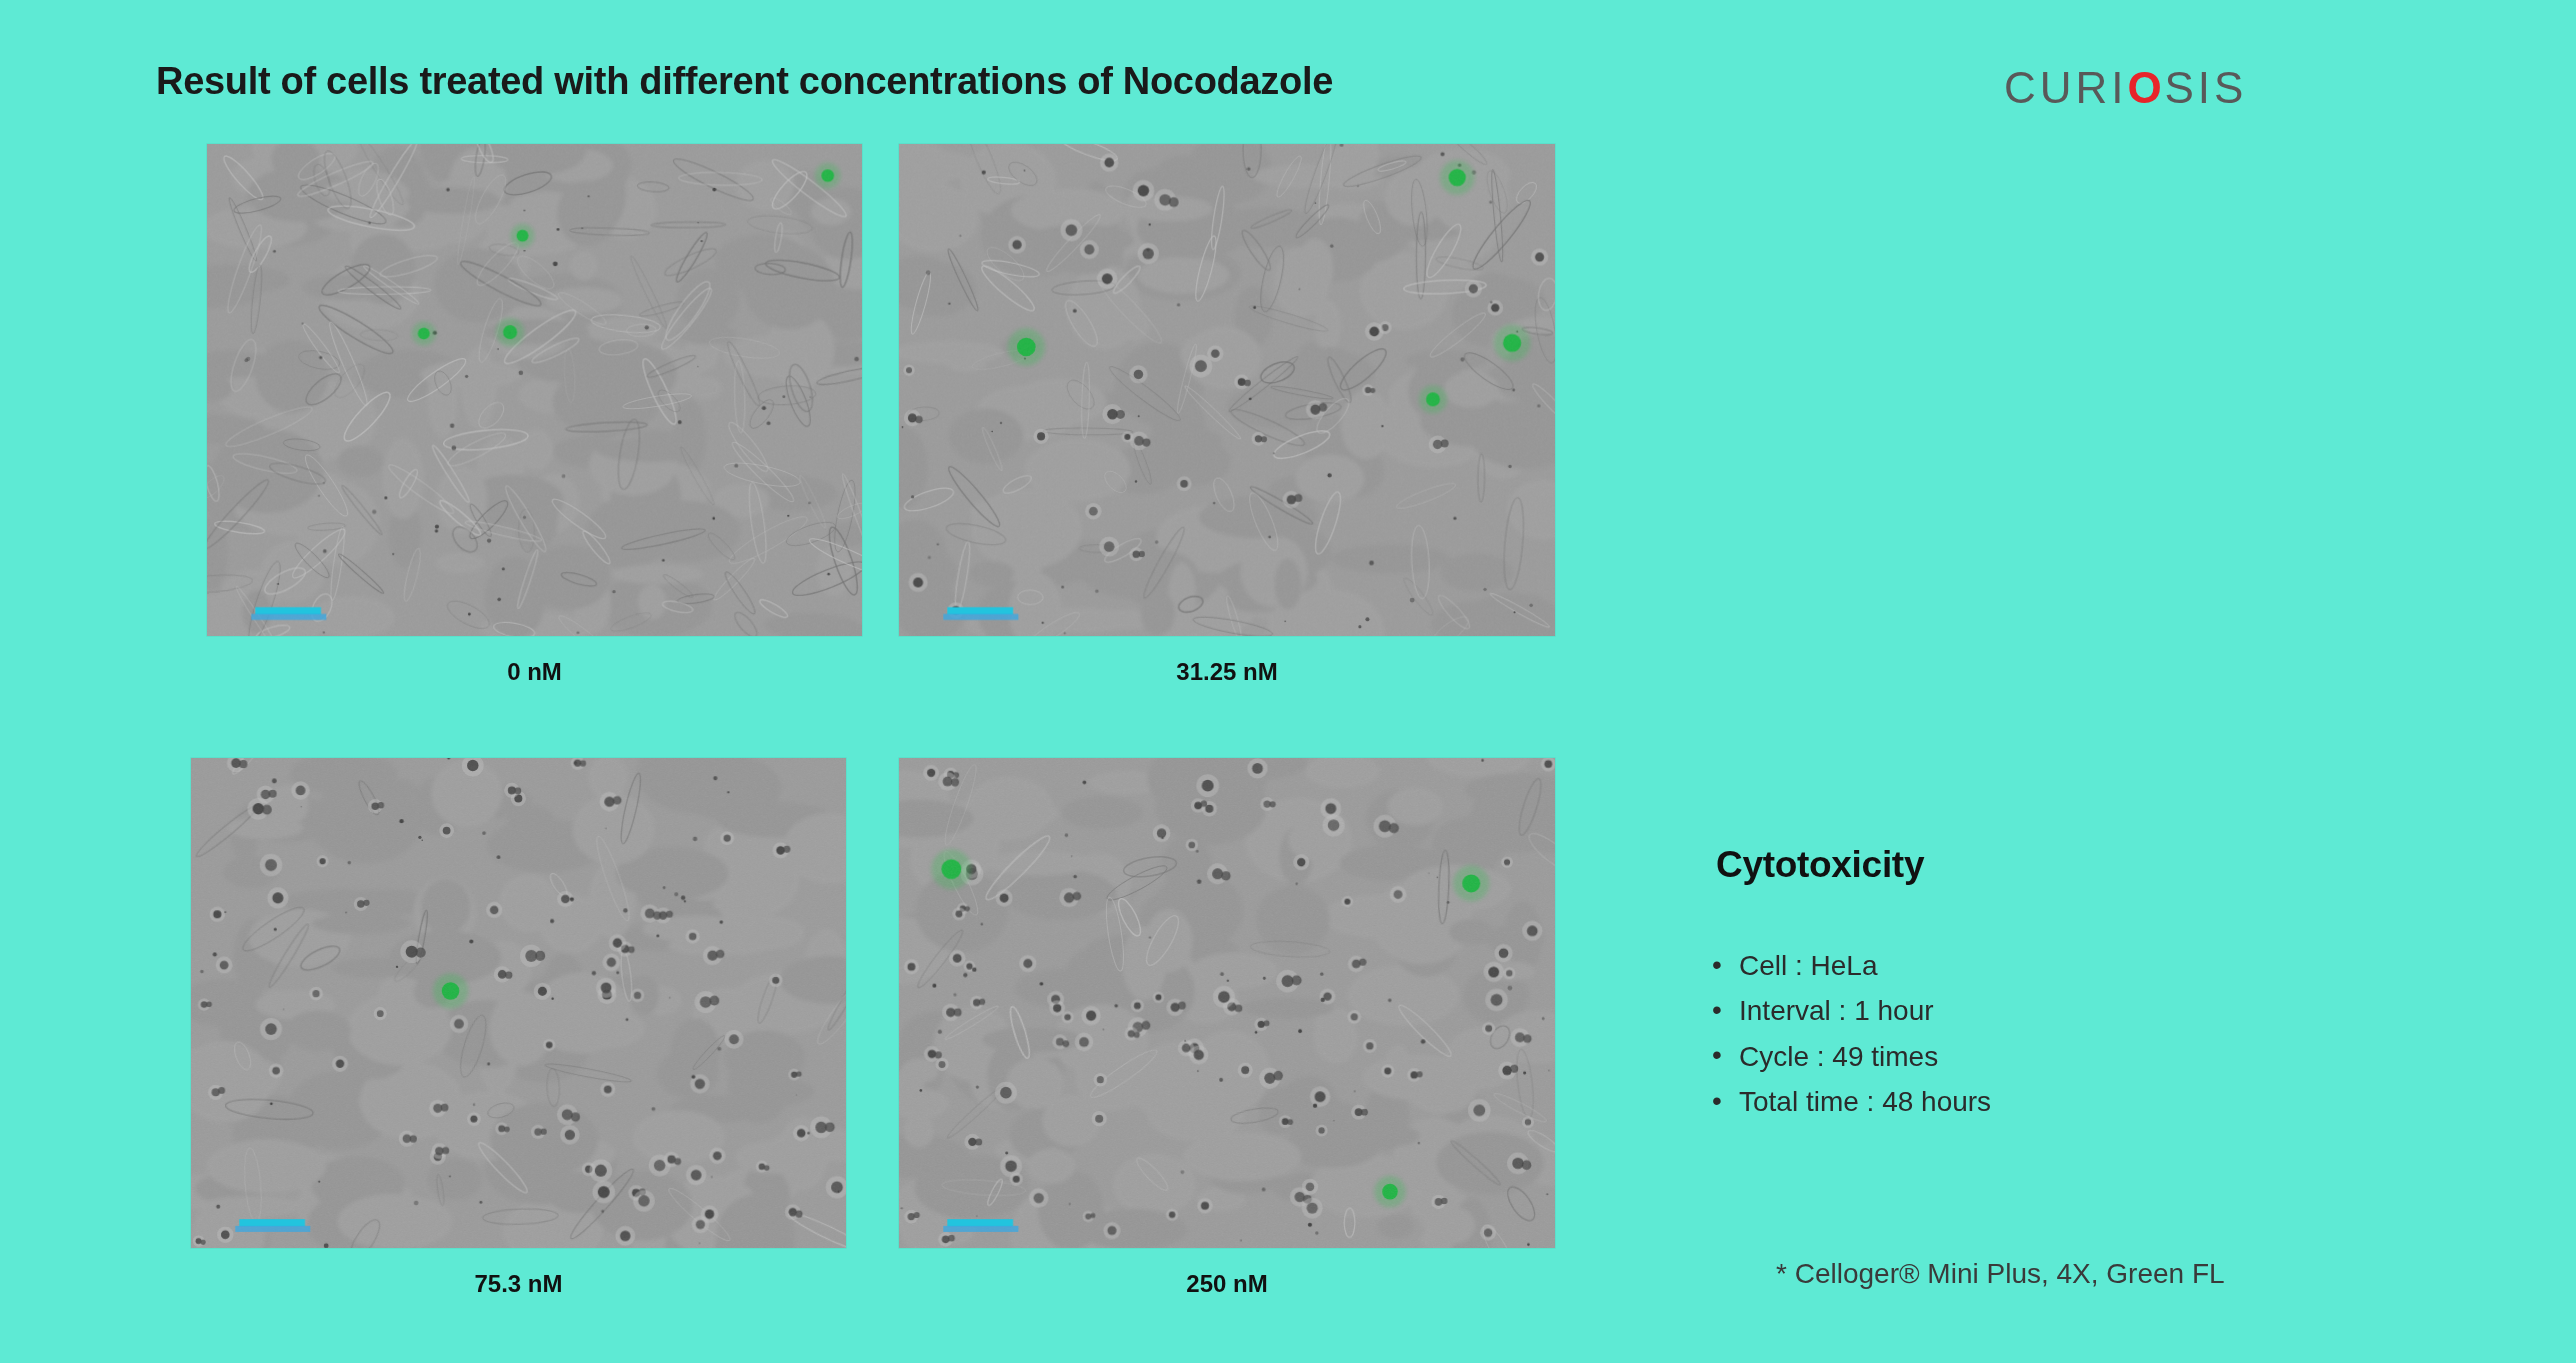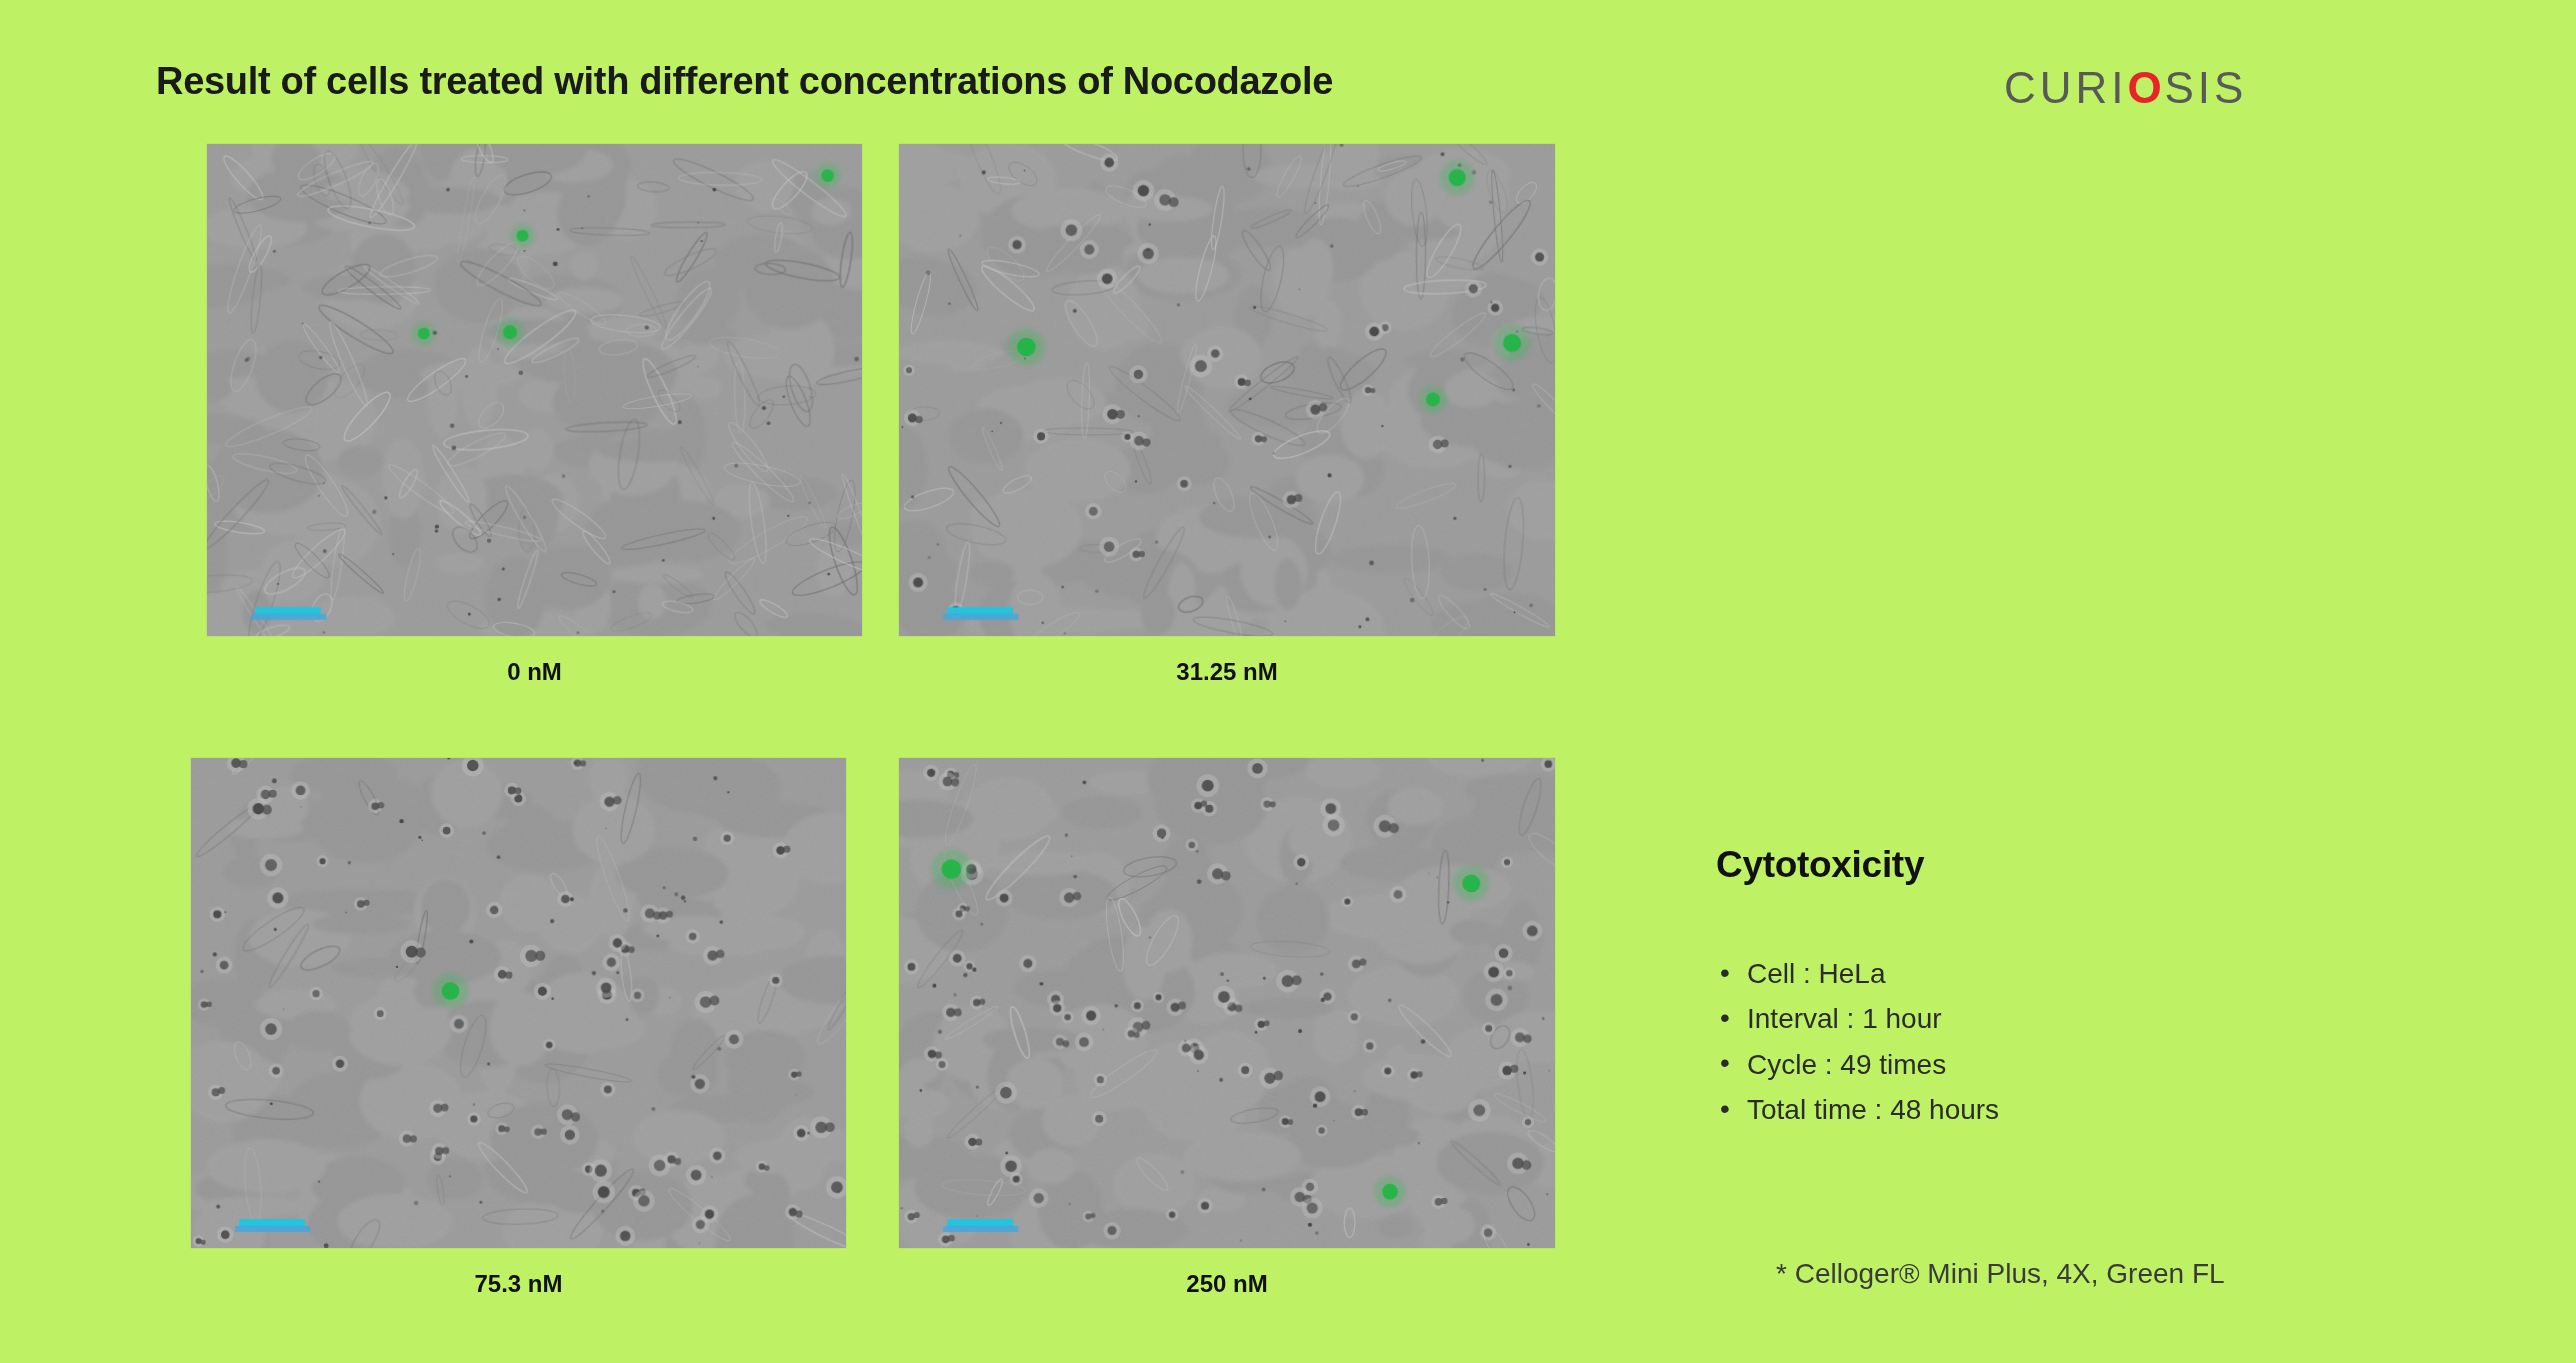--- a/index.html
+++ b/index.html
@@ -4,21 +4,21 @@
 <style>
   html,body{margin:0;padding:0;}
   body{
     width:2576px;height:1364px;
     background:#ffffff;
     font-family:"Liberation Sans", sans-serif;
     position:relative;
     overflow:hidden;
     -webkit-font-smoothing:antialiased;
   }
-  .slide{position:absolute;inset:0;background:#bef264;}
+  .slide{position:absolute;inset:0;background:#5eead4;}
 
   
   #slide-title{
     position:absolute;
     left:156px; top:60px;
     font-size:38px;
     font-weight:bold;
     color:#1a1a1a;
     letter-spacing:-0.3px;
     white-space:nowrap;
@@ -74,21 +74,21 @@
     font-size:37px;
     font-weight:bold;
     color:#111;
     letter-spacing:-0.3px;
     white-space:nowrap;
   }
   #info-list{
     position:absolute;
     left:1712px; top:943px;
     list-style:none;
-    margin:8px;padding:0;
+    margin:0;padding:0;
   }
   #info-list li{
     font-size:28px;
     color:#2b2b2b;
     line-height:1.62;
     white-space:nowrap;
     position:relative;
     padding-left:27px;
   }
   #info-list li::before{

